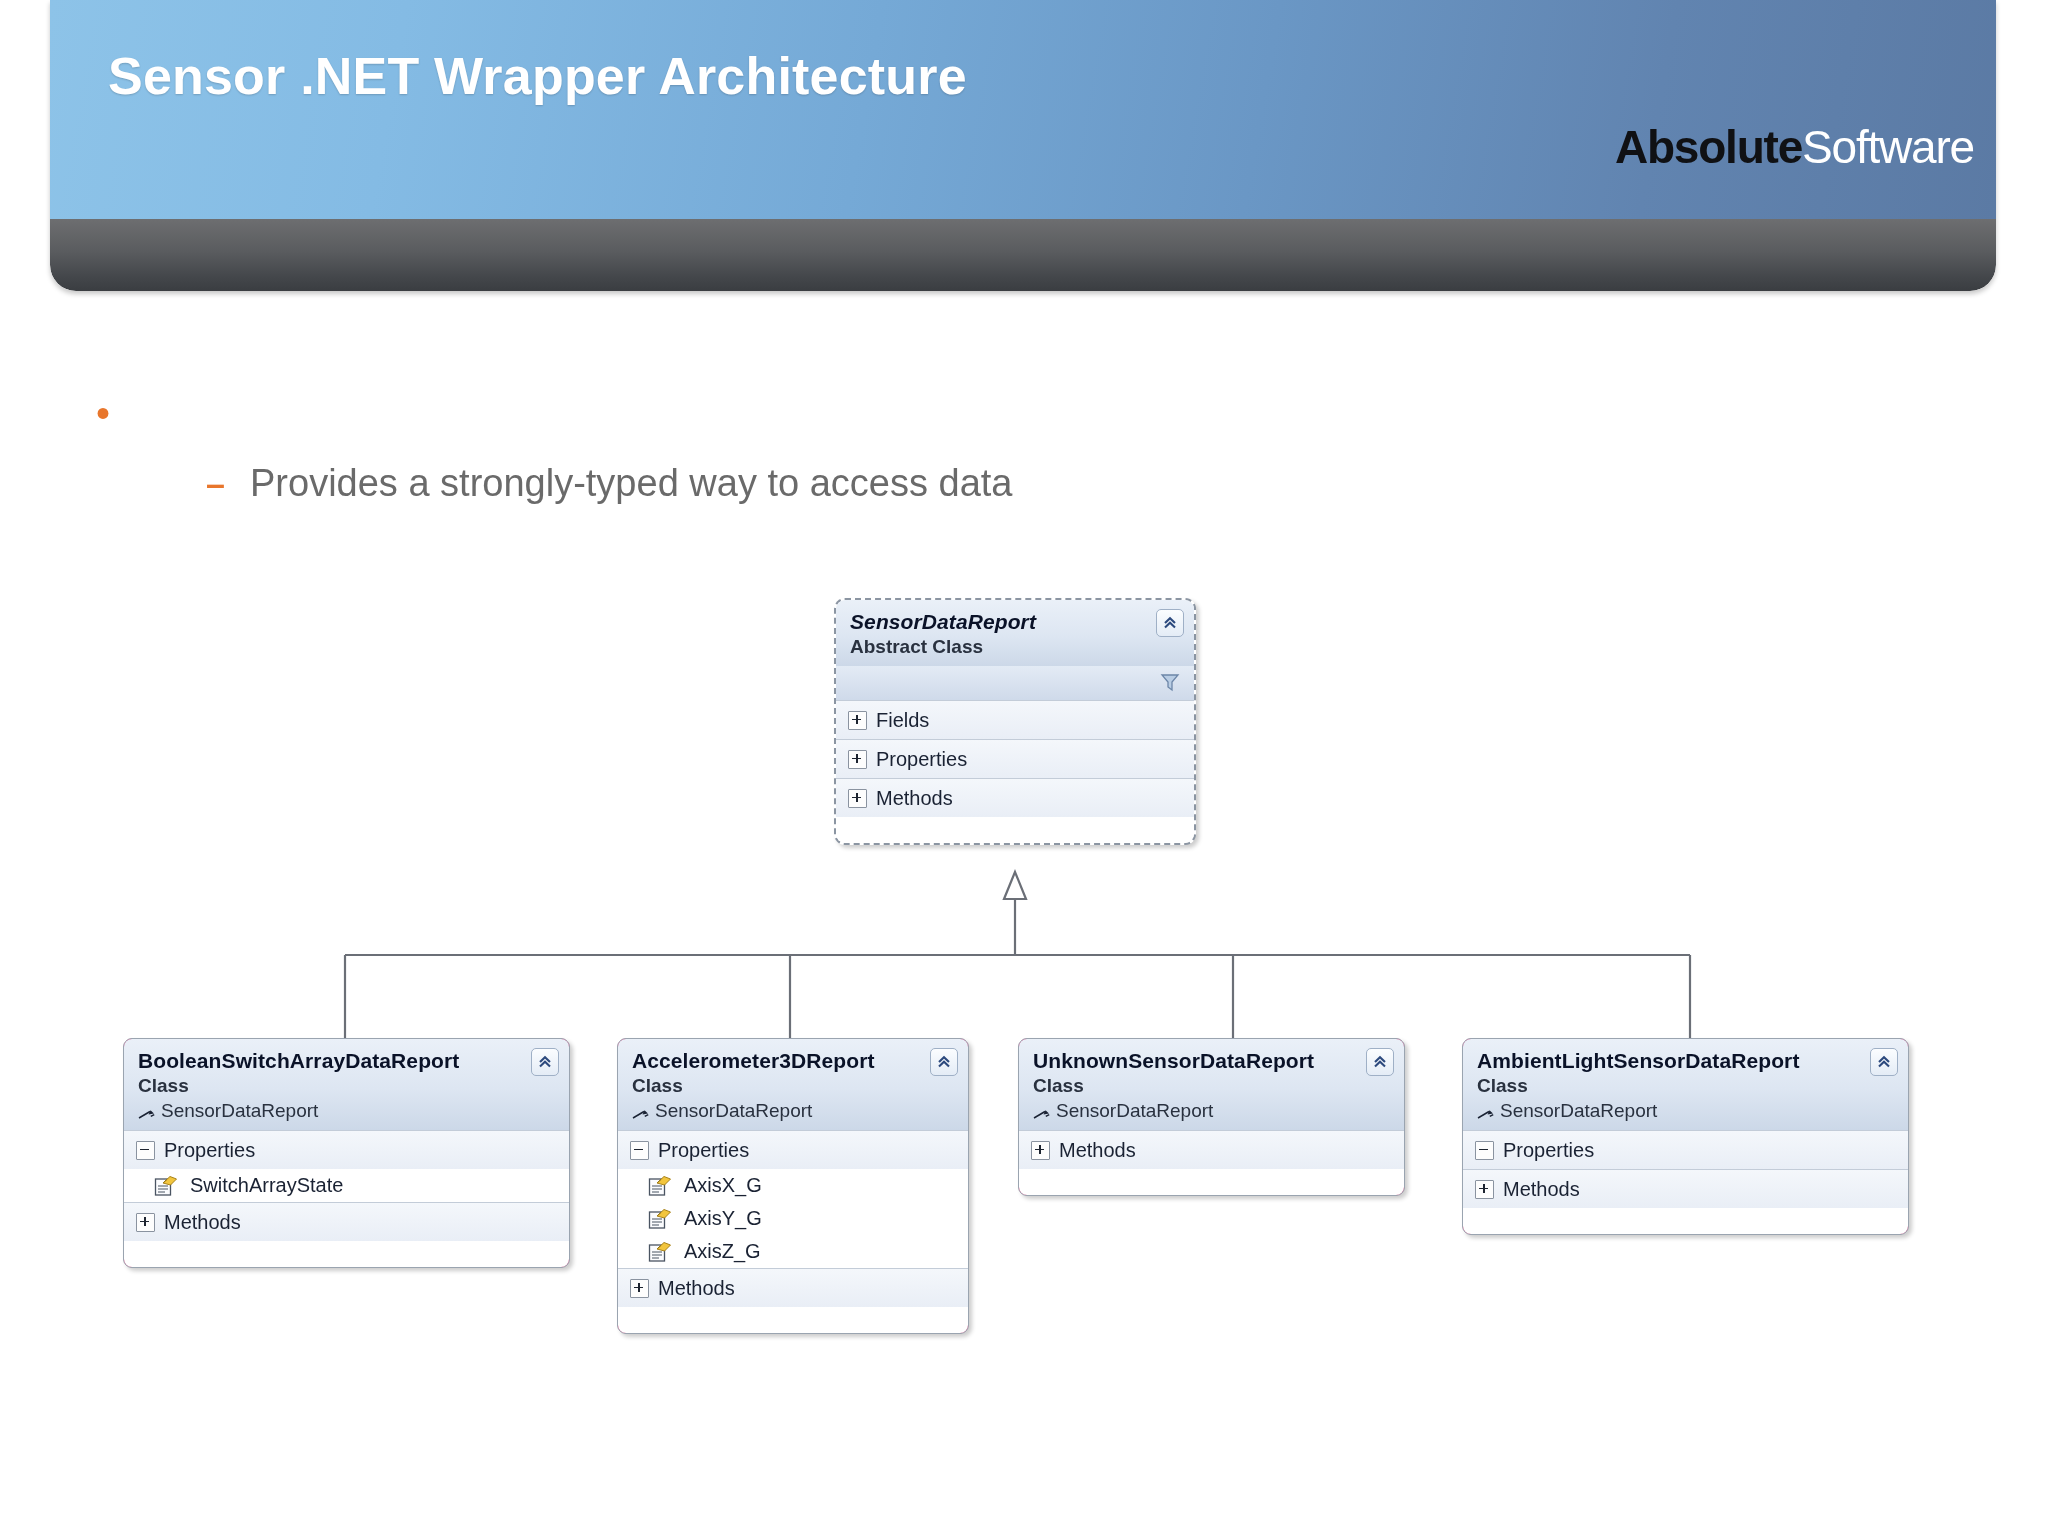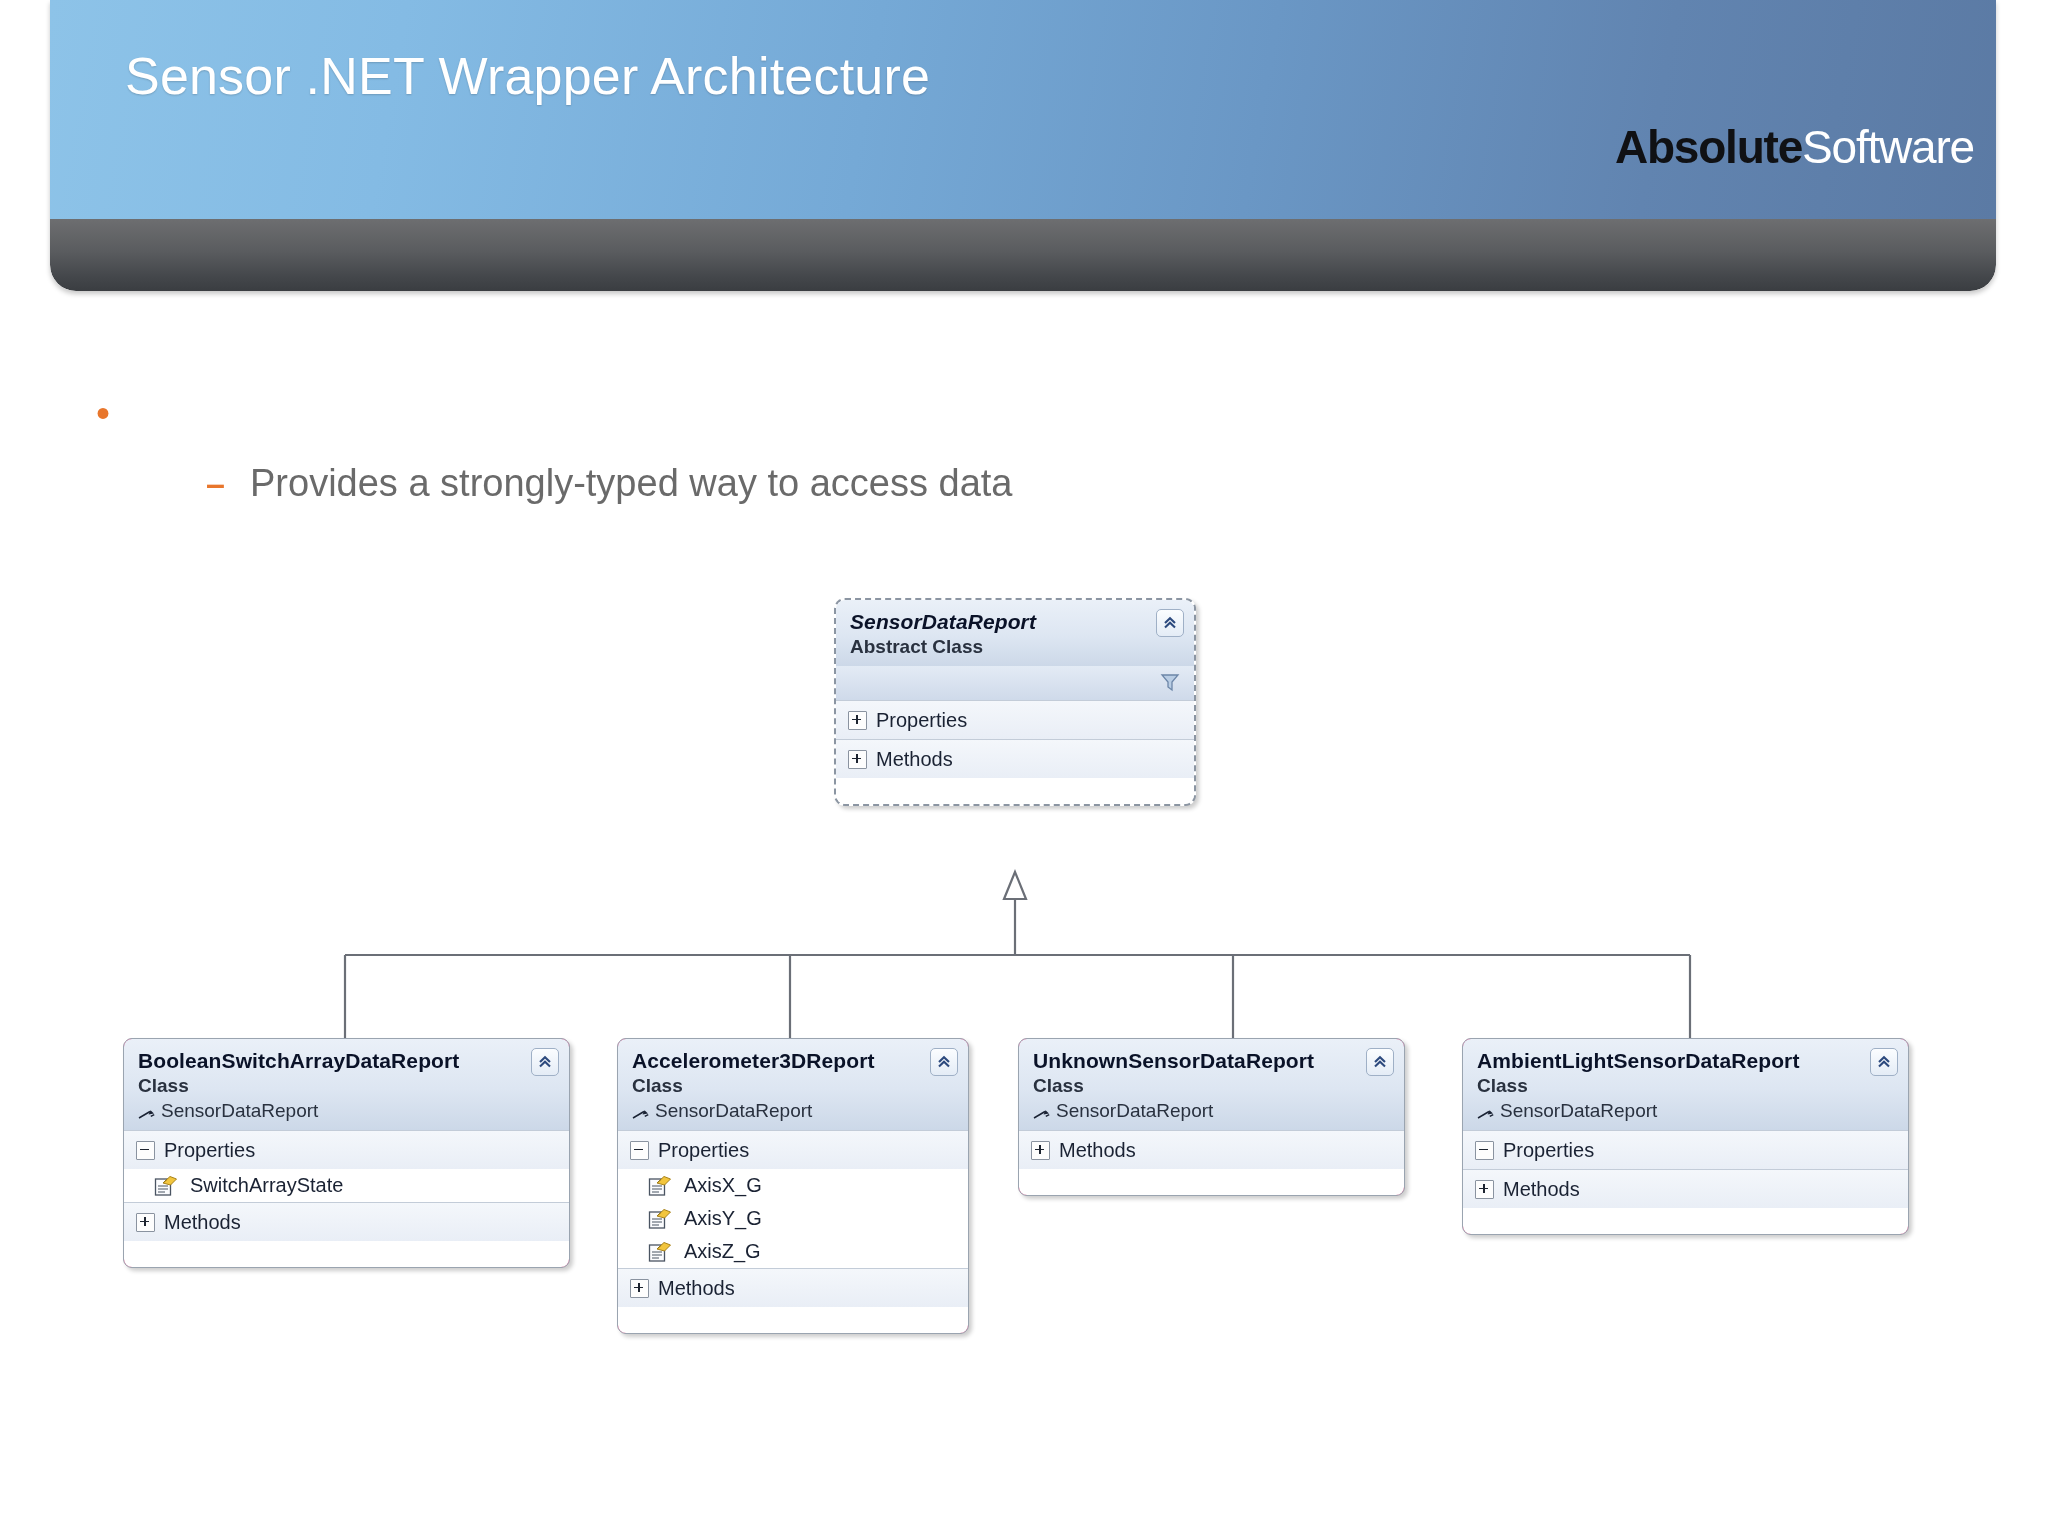--- a/index.html
+++ b/index.html
@@ -23,24 +23,23 @@
     position:absolute; left:0; top:0; width:100%; height:219px;
     background:linear-gradient(100deg,#8dc3e8 0%, #84bbe4 18%, #75a9d6 42%, #6a97c5 62%, #6184b0 82%, #5b7aa4 100%);
   }
   .banner-dark{
     position:absolute; left:0; top:219px; width:100%; height:72px;
     background:linear-gradient(180deg,#6d6e70 0%, #5a5c5f 45%, #44474b 80%, #3a3d41 100%);
     border-bottom-left-radius:26px; border-bottom-right-radius:26px;
   }
   .banner-title{
     position:absolute; left:58px; top:46px;
-    font-size:52px; font-weight:400; color:#ffffff; letter-spacing:.2px;
+    font-size:52px; font-weight:700; color:#ffffff; letter-spacing:.2px;
     text-shadow:0 1px 2px rgba(0,0,0,.18);
     white-space:nowrap;
-    margin-left:17px;
   }
   .logo{
     position:absolute; right:22px; top:124px;
     font-size:46px; font-weight:700; letter-spacing:-1.2px; white-space:nowrap;
     line-height:1;
   }
   .logo .lg-abs{color:#101114;}
   .logo .lg-soft{color:#ffffff;font-weight:400;}
 
   
@@ -188,20 +187,24 @@
           <polyline points="3,12.6 8,7.8 13,12.6" fill="none" stroke="#2d4a7e" stroke-width="2.1"></polyline>
         </svg>
       </div>
     </div>
     <div class="funnel-row">
       <span class="funnel-ico">
         <svg width="24" height="24" viewBox="0 0 24 24">
           <polygon points="4,5 20,5 14,12 14,20 10,17 10,12" fill="#b9cde4" stroke="#6c86a8" stroke-width="1.3"></polygon>
         </svg>
       </span>
+    </div>
+    <div class="sect">
+      <span class="pm-box plus"></span>
+      <span>Fields</span>
     </div>
     <div class="sect">
       <span class="pm-box plus"></span>
       <span>Properties</span>
     </div>
     <div class="sect">
       <span class="pm-box plus"></span>
       <span>Methods</span>
     </div>
     <div class="cls-foot"></div>

